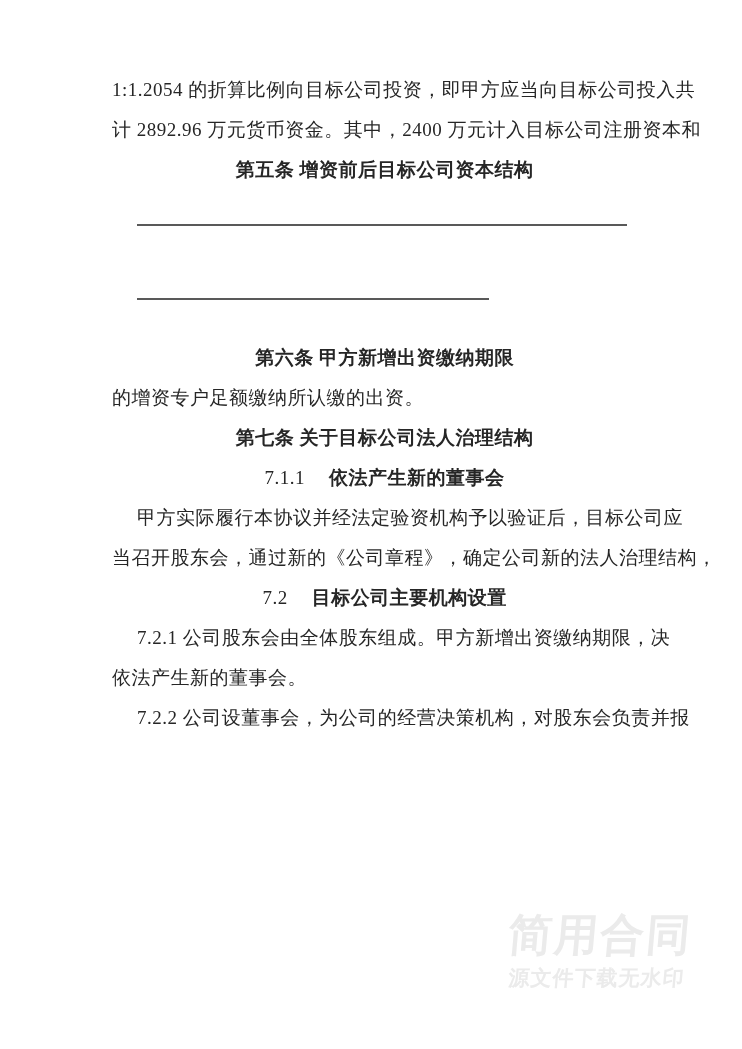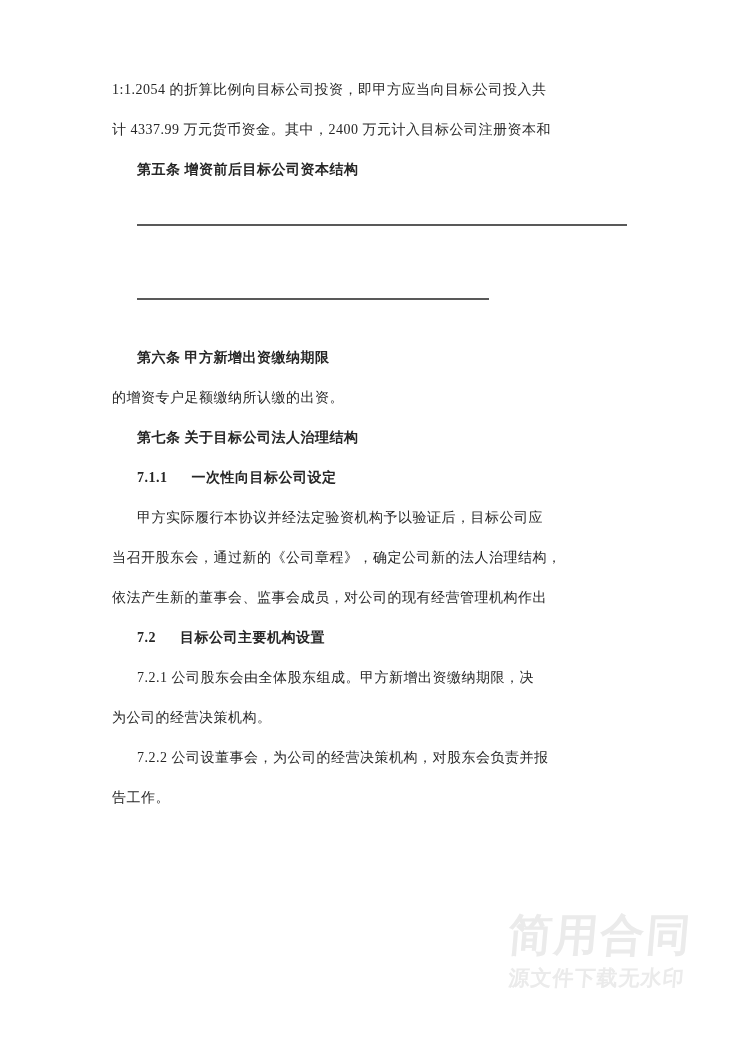--- a/index.html
+++ b/index.html
@@ -15,28 +15,28 @@
   }
   .content {
     position: absolute;
     left: 112px;
     top: 70px;
     width: 520px;
   }
   .line {
     height: 40px;
     line-height: 40px;
-    font-size: 14px;
+    font-size: 19px;
     font-weight: 400;
     white-space: nowrap;
     letter-spacing: 0.5px;
   }
-  .indent { padding-left: 25px; }
+  .indent { padding-left: 25px; text-align: center; }
   .heading { font-weight: 700; }
-  .hnum { font-weight: 700; margin-right: 24px; }
+  .hnum { font-weight: 400; margin-right: 24px; }
   .htitle { font-weight: 700; }
   .rule-row { height: 40px; }
   .rule {
     height: 0;
     border-top: 2px solid #595959;
     margin-top: 34px;
   }
   .rule-long { margin-left: 25px; width: 490px; }
   .rule-short { margin-left: 25px; width: 352px; }
   .watermark {
@@ -54,54 +54,52 @@
   .wm-title { font-size: 44px; line-height: 50px; letter-spacing: 2px; }
   .wm-subtitle { font-size: 21px; line-height: 28px; margin-top: 4px; letter-spacing: 1px; }
 </style>
 </head>
 <body>
 
 <div class="page">
   <div class="content">
 
     <p class="line">1:1.2054 的折算比例向目标公司投资，即甲方应当向目标公司投入共</p>
-    <p class="line">计 4337.99 万元货币资金。其中，2400 万元计入目标公司注册资本和</p>
+    <p class="line">计 2892.96 万元货币资金。其中，2400 万元计入目标公司注册资本和</p>
 
     <h3 class="line heading indent">第五条 增资前后目标公司资本结构</h3>
 
     <div class="rule-row">
       <div class="rule rule-long"></div>
     </div>
     <div class="rule-row">
       <div class="rule rule-short"></div>
     </div>
 
     <h3 class="line heading indent">第六条 甲方新增出资缴纳期限</h3>
 
     <p class="line">的增资专户足额缴纳所认缴的出资。</p>
 
     <h3 class="line heading indent">第七条 关于目标公司法人治理结构</h3>
 
     <h4 class="line indent">
-      <span class="hnum">7.1.1</span><span class="htitle">一次性向目标公司设定</span>
+      <span class="hnum">7.1.1</span><span class="htitle">依法产生新的董事会</span>
     </h4>
 
     <p class="line indent">甲方实际履行本协议并经法定验资机构予以验证后，目标公司应</p>
     <p class="line">当召开股东会，通过新的《公司章程》，确定公司新的法人治理结构，</p>
-    <p class="line">依法产生新的董事会、监事会成员，对公司的现有经营管理机构作出</p>
 
     <h4 class="line indent">
       <span class="hnum">7.2</span><span class="htitle">目标公司主要机构设置</span>
     </h4>
 
     <p class="line indent">7.2.1 公司股东会由全体股东组成。甲方新增出资缴纳期限，决</p>
-    <p class="line">为公司的经营决策机构。</p>
+    <p class="line">依法产生新的董事会。</p>
 
     <p class="line indent">7.2.2 公司设董事会，为公司的经营决策机构，对股东会负责并报</p>
-    <p class="line">告工作。</p>
 
   </div>
 
   <div class="watermark">
     <div class="wm-title">简用合同</div>
     <div class="wm-subtitle">源文件下载无水印</div>
   </div>
 </div>
 
 </body></html>

